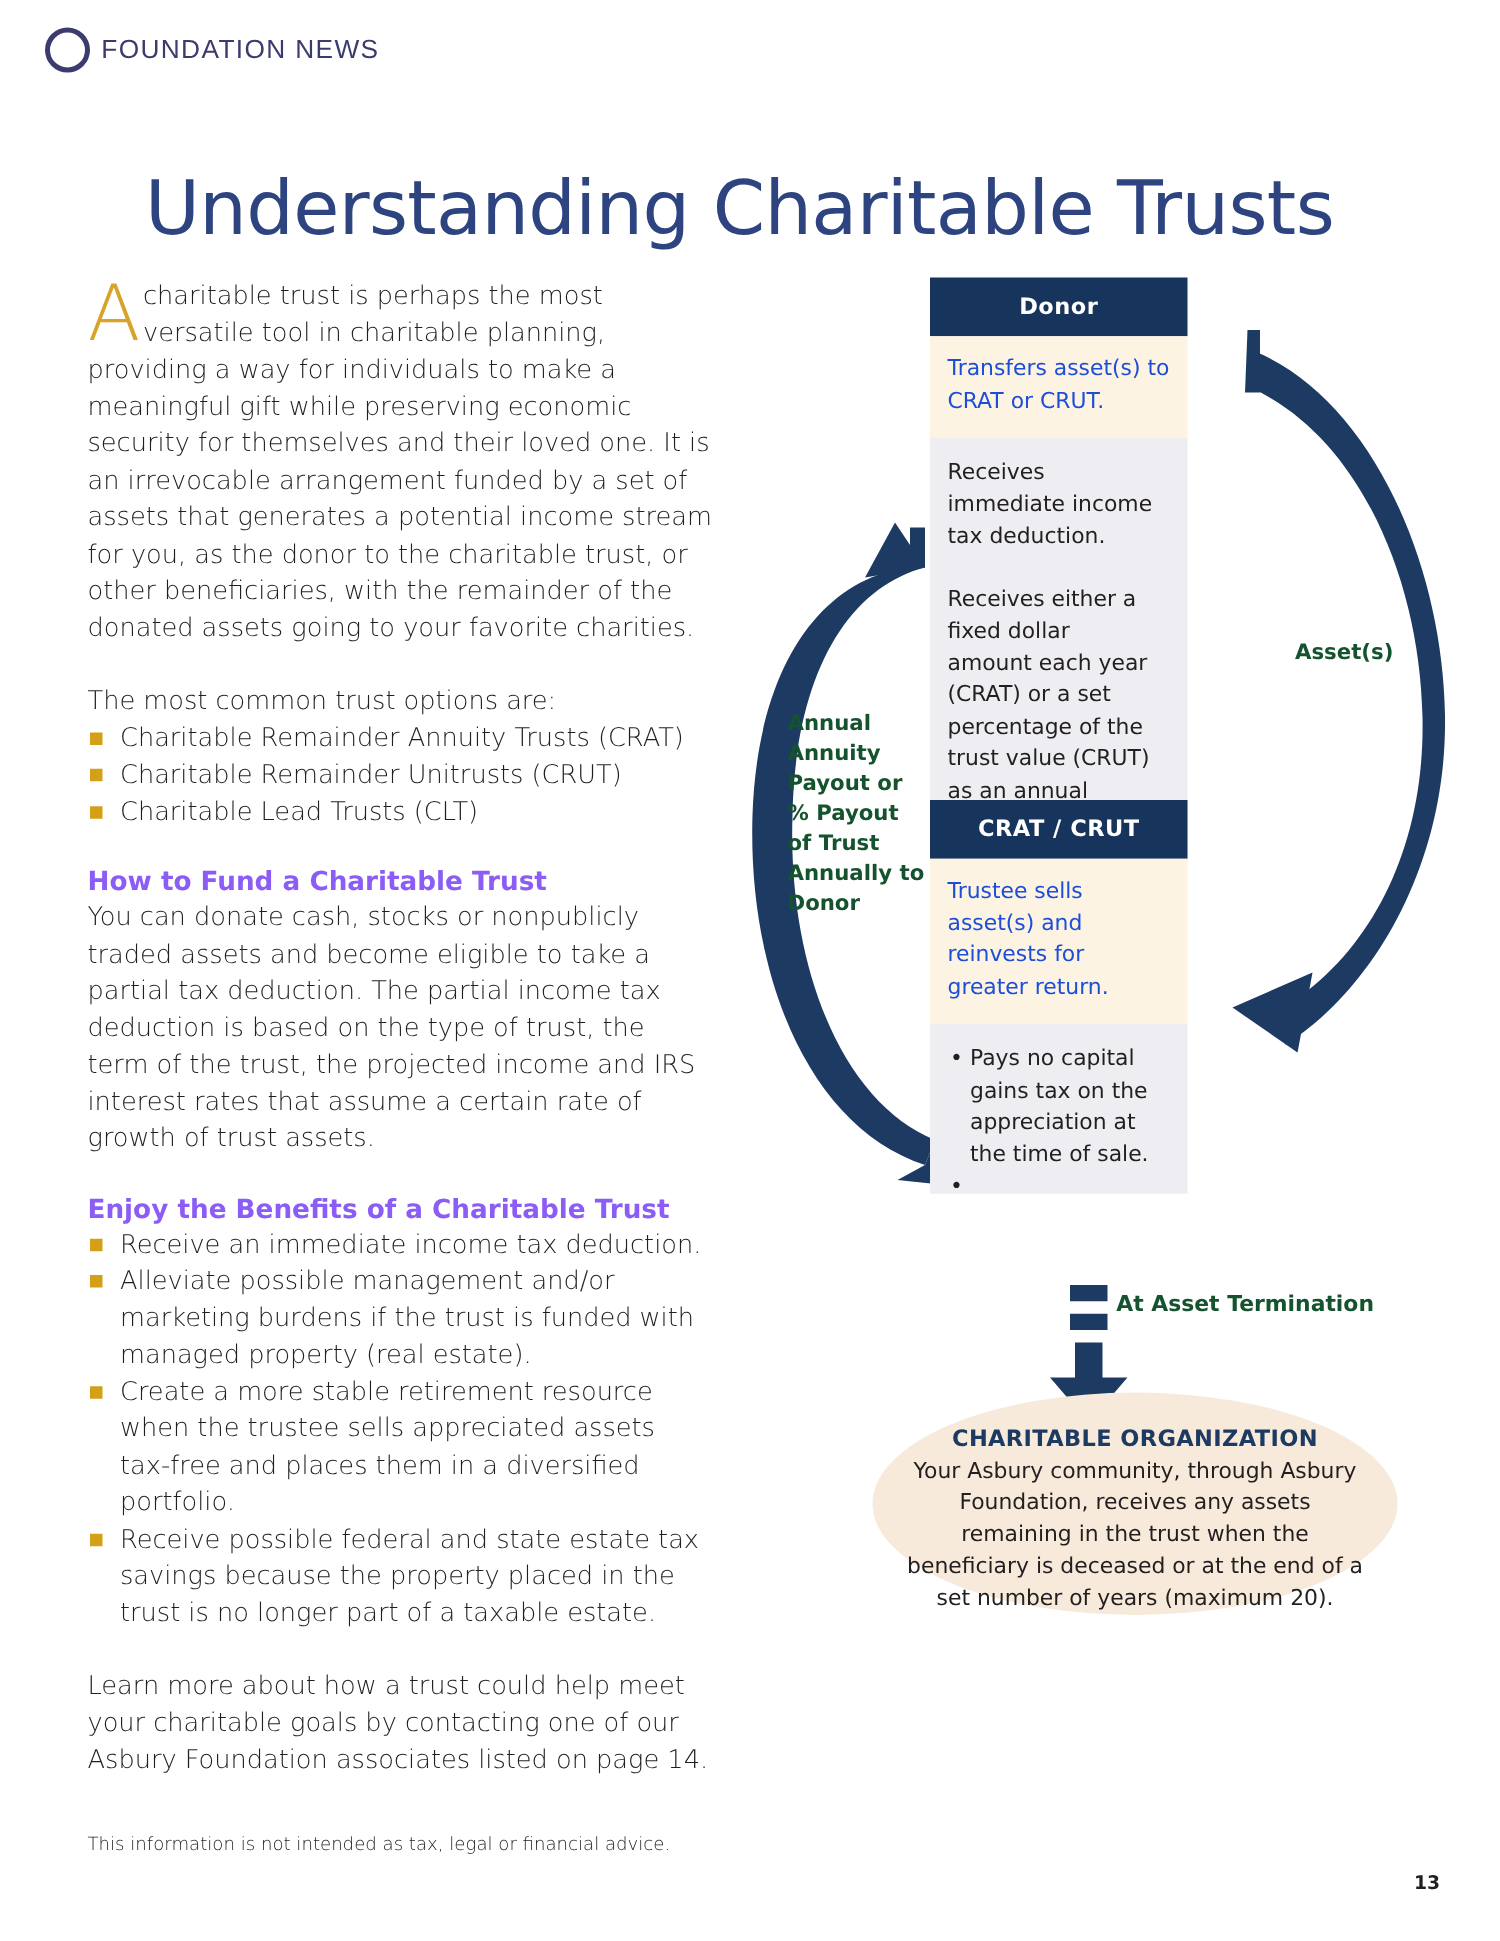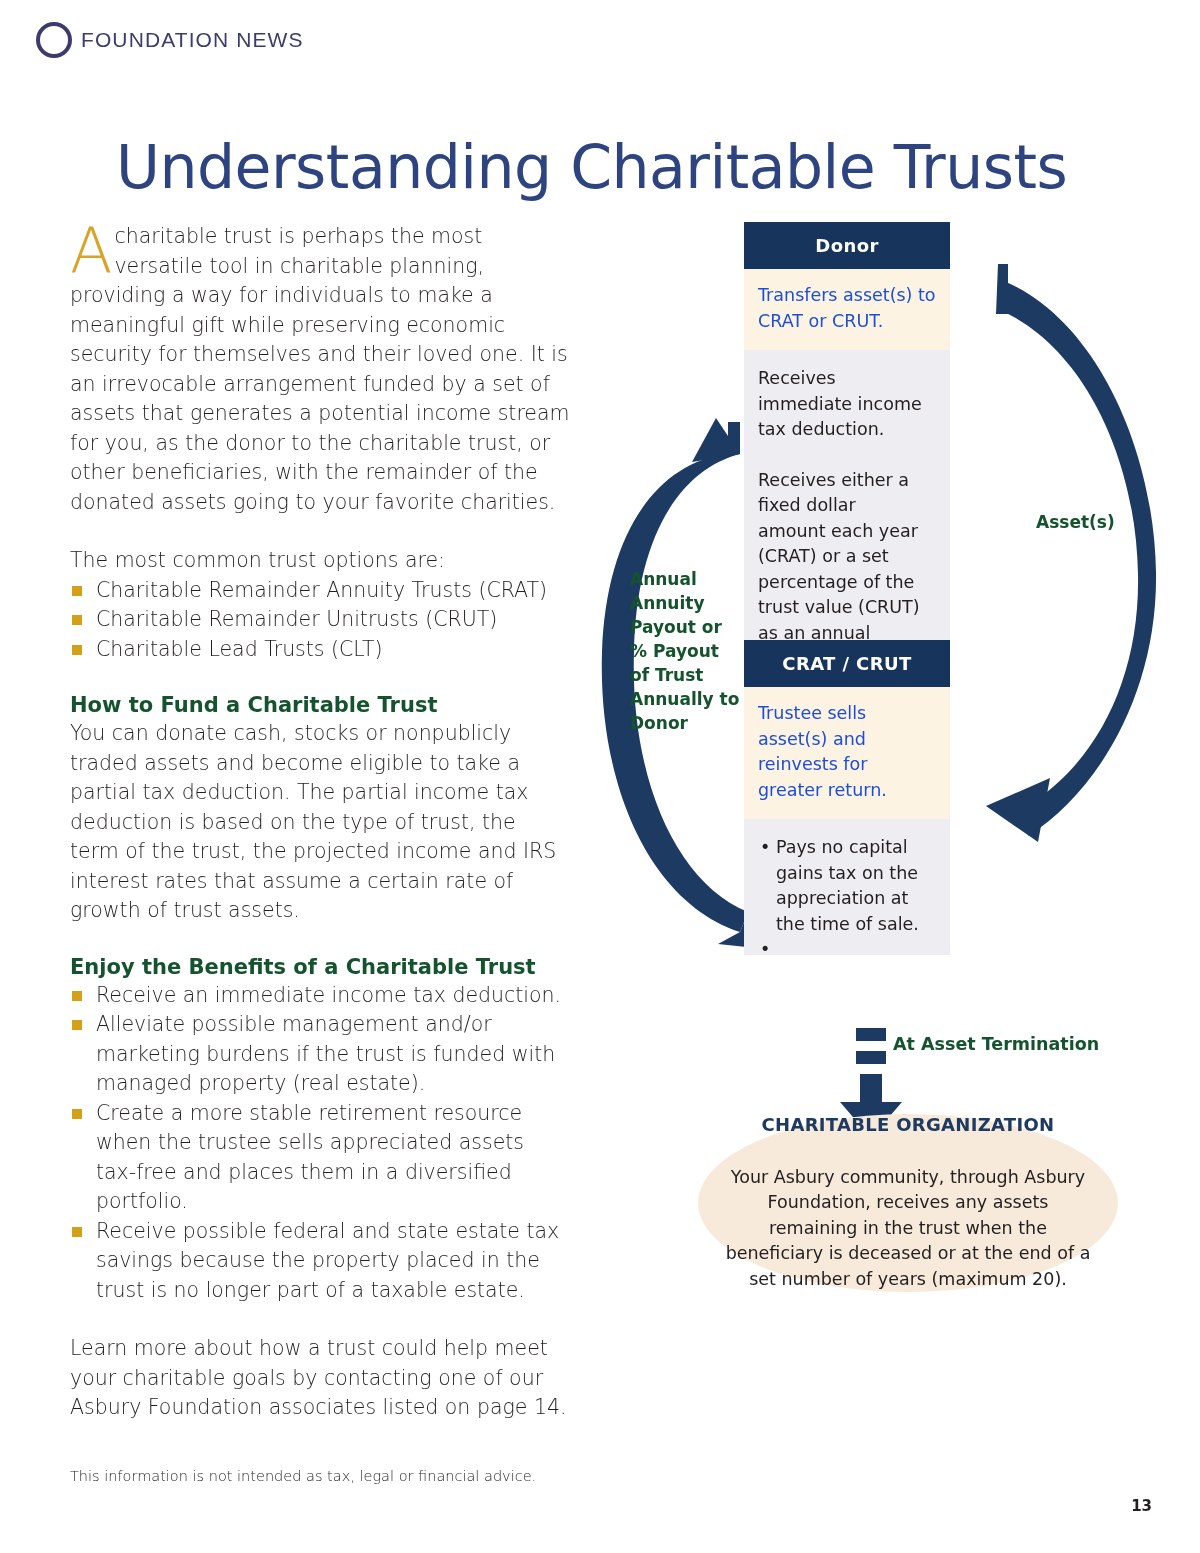--- a/index.html
+++ b/index.html
@@ -39,21 +39,21 @@
   .lede { position:relative; min-height:64px; }
   .dropcap {
     float:left; font-size:62px; line-height:54px; color:#d9a229;
     font-family:"DejaVu Sans", sans-serif; font-weight:300;
     margin:2px 2px 0 0;
   }
 
   .spacer-sm { height:29px; }
 
   .sec-head {
-    font-size:21px; font-weight:700; color:#14532d; margin:0 0 2px 0;
+    font-size:21px; font-weight:700; color:#8b5cf6; margin:0 0 2px 0;
     font-family:"DejaVu Sans", sans-serif;
   }
 
   ul.sq { list-style:none; margin:0; padding:0; }
   ul.sq li {
     position:relative; padding-left:26px;
     font-size:20.5px; line-height:29.5px; color:#231f20;
     font-family:"DejaVu Sans", sans-serif; font-weight:300;
   }
   ul.sq li .sq-bullet {
@@ -105,21 +105,21 @@
   .label-assets { left:448px; top:290px; font-size:17px; }
   .label-termination { left:305px; top:812px; font-size:17.5px; }
 
   svg.arrows { position:absolute; left:0; top:0; width:580px; height:1110px; overflow:visible; }
 
   
   .ellipse {
     position:absolute; left:110px; top:892px;
     width:420px; height:178px; border-radius:50%;
     background:#f7eada;
-    display:flex; flex-direction:column; align-items:center; justify-content:space-between;
+    display:flex; flex-direction:column; align-items:center; justify-content:flex-end;
     text-align:center; padding:0 26px;
   }
   .ellipse-title {
     font-size:18px; font-weight:700; color:#1d3a63; letter-spacing:0.3px;
     margin-bottom:3px; font-family:"DejaVu Sans", sans-serif;
   }
   .ellipse-body {
     font-size:17.5px; line-height:25.5px; color:#231f20;
     font-family:"DejaVu Sans", sans-serif;
   }

